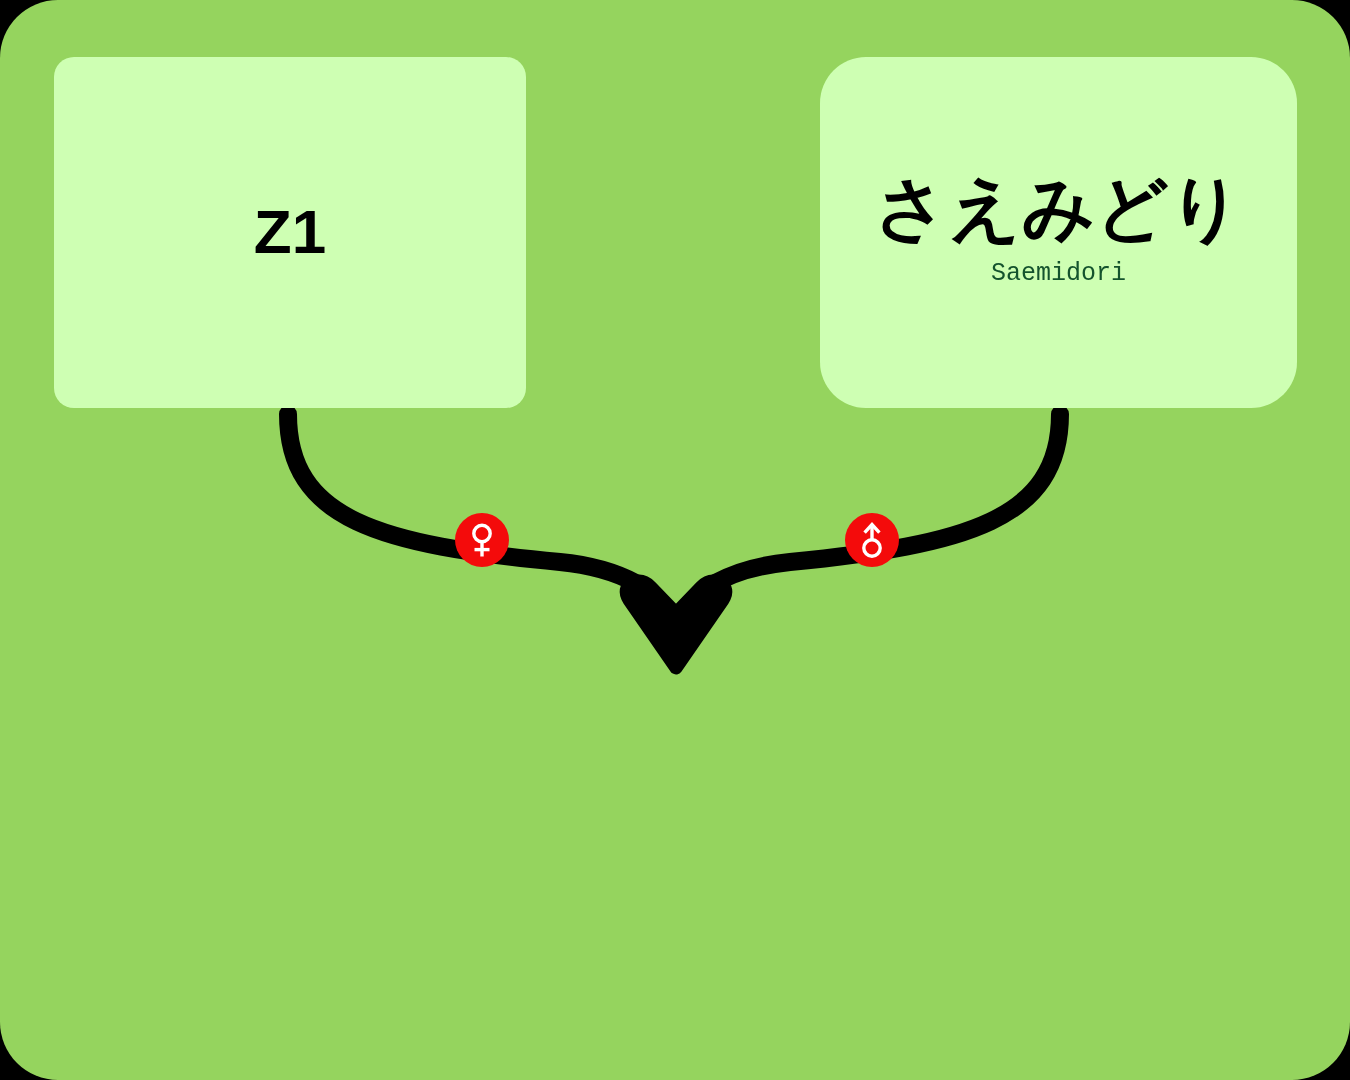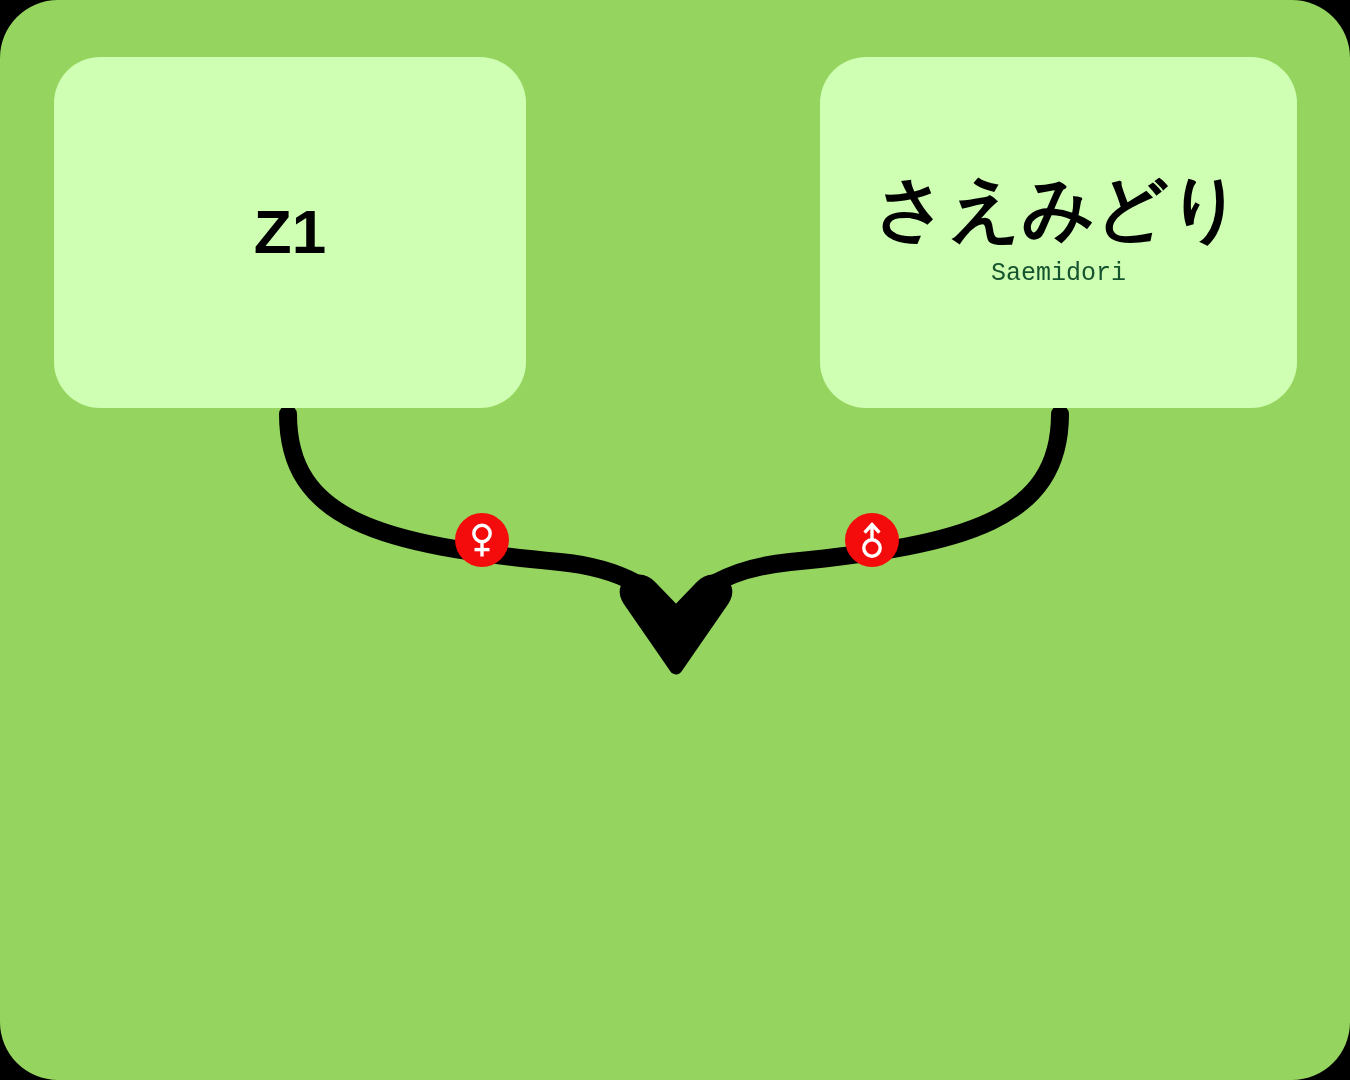--- a/index.html
+++ b/index.html
@@ -65,20 +65,21 @@
     margin-top: 8px;
     white-space: nowrap;
   }
 
   
   #node-z1 {
     left: 54px;
     top: 57px;
     width: 472px;
     height: 351px;
+    border-radius: 20px;
   }
   #node-z1 .node-name { font-size: 62px; }
 
   #node-saemidori {
     left: 820px;
     top: 57px;
     width: 477px;
     height: 351px;
   }
   #node-saemidori .node-name { font-size: 72px; }

